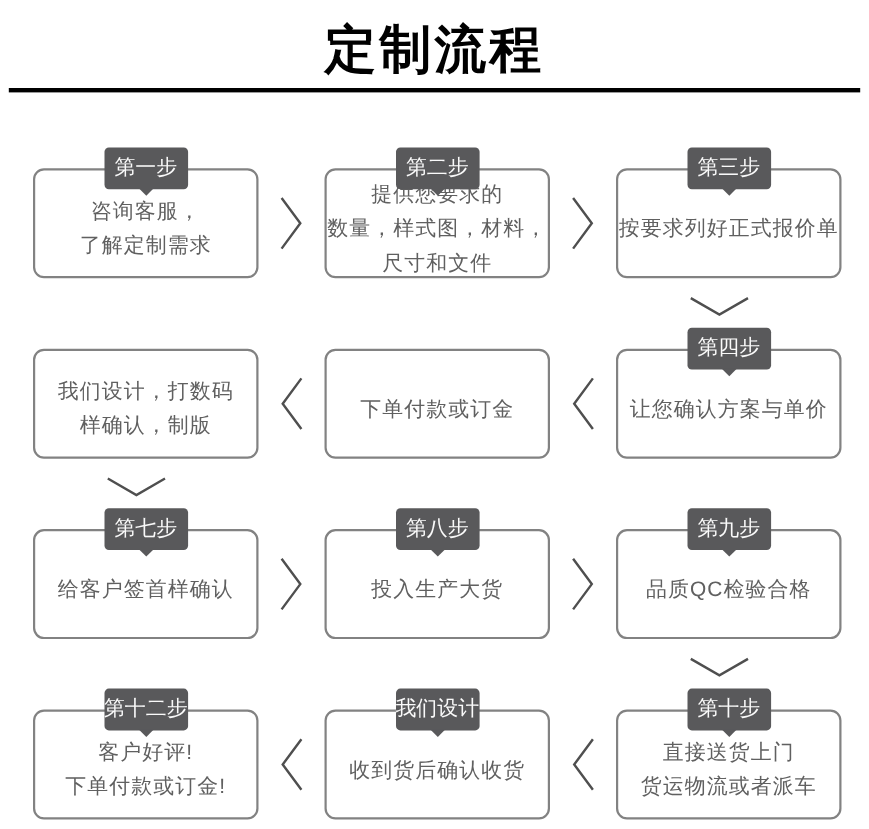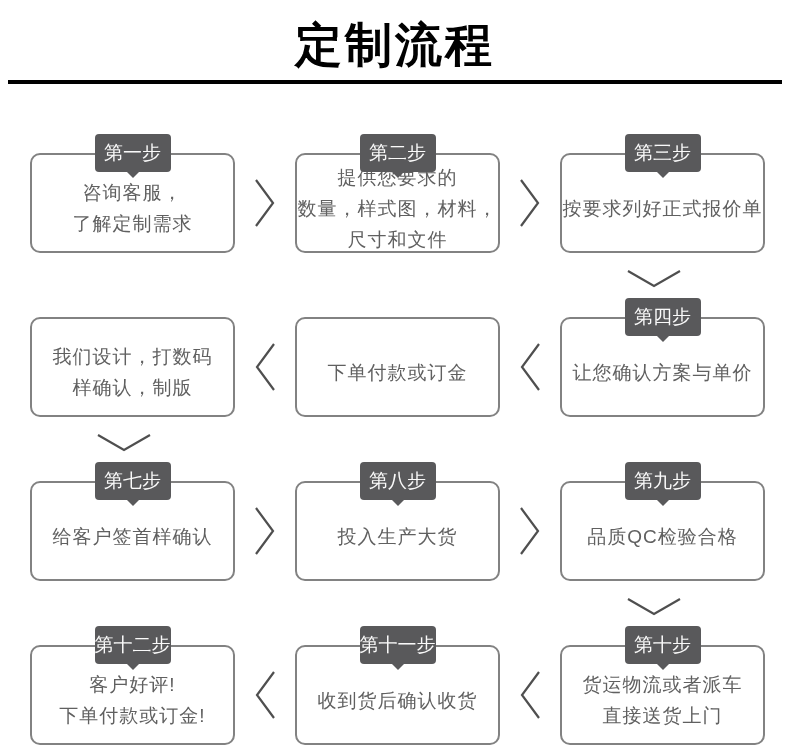--- a/index.html
+++ b/index.html
@@ -214,29 +214,29 @@
         <div class="step-badge">第十二步</div>
         <div class="step-text">客户好评!</div>
         <div class="step-text">下单付款或订金!</div>
       </div>
       <div class="h-arrow">
         <svg width="22" height="50" viewBox="0 0 22 50">
             <path d="M20 2 L3 25 L20 48" fill="none" stroke="currentColor" stroke-width="2.2"></path>
           </svg>
       </div>
       <div class="step-box">
-        <div class="step-badge">第十一步</div>
+        <div class="step-badge">我们设计</div>
         <div class="step-text">收到货后确认收货</div>
       </div>
       <div class="h-arrow">
         <svg width="22" height="50" viewBox="0 0 22 50">
             <path d="M20 2 L3 25 L20 48" fill="none" stroke="currentColor" stroke-width="2.2"></path>
           </svg>
       </div>
       <div class="step-box">
         <div class="step-badge">第十步</div>
+        <div class="step-text">直接送货上门</div>
         <div class="step-text">货运物流或者派车</div>
-        <div class="step-text">直接送货上门</div>
       </div>
     </div>
 
   </div>
 </div>
 
 </body></html>

